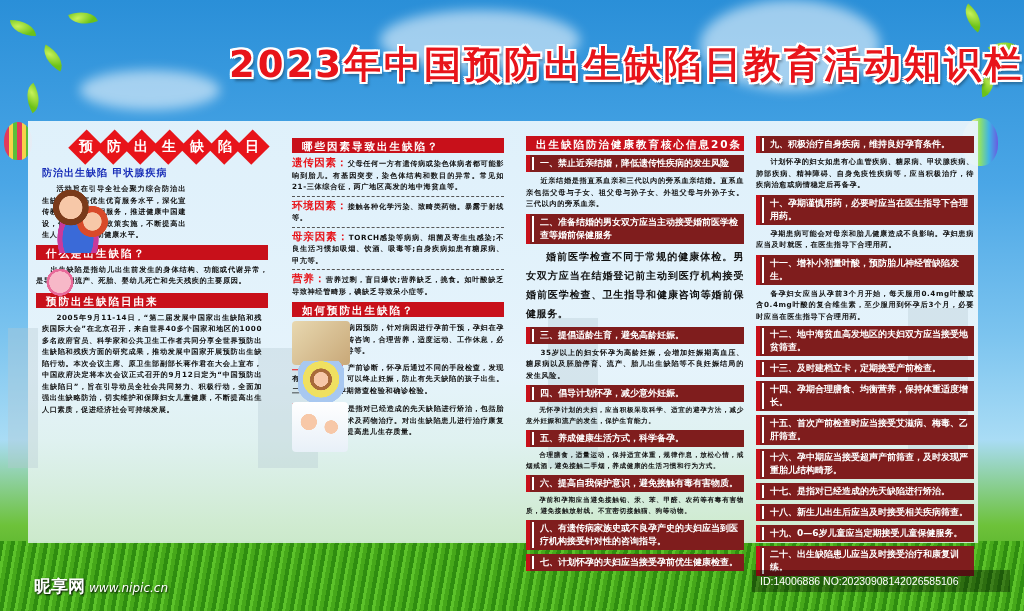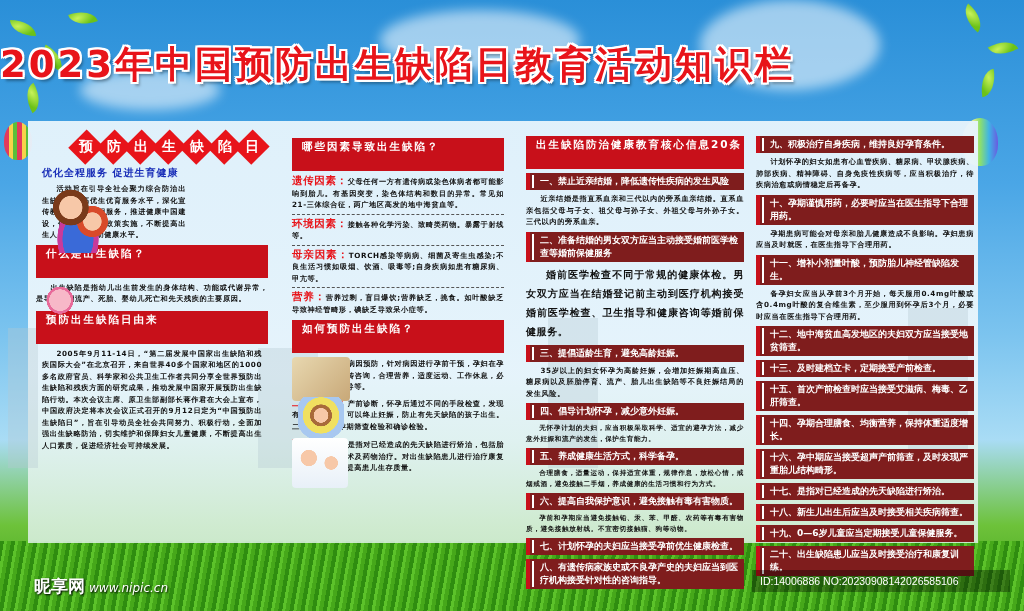--- a/index.html
+++ b/index.html
@@ -5,38 +5,38 @@
   * { box-sizing: border-box; margin: 0; padding: 0; }
   html, body { width: 1024px; height: 611px; overflow: hidden; }
   body {
     font-family: "DejaVu Sans", "Liberation Sans", sans-serif;
     position: relative;
     background: linear-gradient(180deg, #2a8fd8 0%, #4aa6e6 30%, #7cc4ef 55%, #a9dcf5 72%, #6dc23a 86%, #3e9c16 100%);
   }
   .cloud { position: absolute; background: rgba(255,255,255,0.55); border-radius: 50%; filter: blur(6px); }
   .leaf { position: absolute; width: 26px; height: 16px; background: radial-gradient(ellipse at 30% 40%, #c8f25a, #6cc218 70%); border-radius: 0 100% 0 100%; }
   .title {
-    position: absolute; left: 0; top: 40px; width: 1024px; text-align: left;
+    position: absolute; left: 0; top: 40px; width: 1024px; text-align: right;
     font-family: "DejaVu Sans", sans-serif; font-weight: bold; font-size: 37px; letter-spacing: 3px;
     color: #e8141a;
     text-shadow: 2px 0 #fff, -2px 0 #fff, 0 2px #fff, 0 -2px #fff, 2px 2px #fff, -2px -2px #fff, 2px -2px #fff, -2px 2px #fff, 3px 4px 3px rgba(0,0,0,0.35);
   }
   .balloon-l { position: absolute; left: 4px; top: 122px; width: 28px; height: 38px; border-radius: 50% 50% 45% 45%; background: repeating-linear-gradient(90deg, #e23a5a 0 5px, #f7d24a 5px 9px, #5abf3a 9px 13px); }
   .balloon-r { position: absolute; left: 962px; top: 118px; width: 36px; height: 48px; border-radius: 50% 50% 45% 45%; background: linear-gradient(90deg, #f4c2c8, #f7f0a0, #8fe06a, #3fb4e6, #6a5ae0); }
   .panel {
     position: absolute; left: 28px; top: 121px; width: 950px; height: 422px;
     background: linear-gradient(180deg, rgba(230,244,252,0.96) 0%, rgba(235,246,252,0.94) 60%, rgba(215,238,220,0.9) 100%);
   }
   .city { position: absolute; bottom: 75px; background: rgba(180,200,210,0.35); }
   .grass { position: absolute; left: 0; bottom: 0; width: 1024px; height: 70px;
     background: repeating-linear-gradient(100deg, #2f8d10 0 4px, #5cc22a 4px 7px, #46a81a 7px 11px); }
   .col { position: absolute; top: 126px; }
   .bar {
     background: #c8101a; color: #fff; font-weight: bold; font-size: 10.5px; letter-spacing: 2px;
-    height: 33px; line-height: 17px; padding-left: 10px; margin-bottom: 4px;
+    height: 15px; line-height: 17px; padding-left: 10px; margin-bottom: 4px;
   }
   .bar2 {
     background: #7f1d1d; color: #fff; font-weight: bold; font-size: 9px;
     padding: 2px 6px 2px 10px; border-left: 4px solid #c8101a; position: relative; line-height: 13px; margin: 4px 0 3px 0;
   }
   .bar2::before { content: ""; position: absolute; left: 2px; top: 2px; bottom: 2px; width: 2px; background: #fff; }
   .txt { font-size: 7.2px; line-height: 11.5px; font-weight: bold; color: #111; letter-spacing: 0.6px; text-align: justify; }
   .ind { text-indent: 2em; }
   .red { color: #e8141a; font-weight: bold; font-size: 10.5px; }
   .dash { border-top: 1.5px dashed #555; margin: 3px 0; }
@@ -93,21 +93,21 @@
     <div class="dia">
         <span>缺</span>
       </div>
     <div class="dia">
         <span>陷</span>
       </div>
     <div class="dia">
         <span>日</span>
       </div>
   </div>
-  <div class="blue">优化全程服务  促进生育健康</div>
+  <div class="blue">防治出生缺陷  甲状腺疾病</div>
   <div style="display:flex;">
     <div class="txt ind" style="width:150px;padding-left:6px;">活动旨在引导全社会聚力综合防治出生缺陷、提高优生优育服务水平，深化宣传教育，优化全程服务，推进健康中国建设，保障优化生育政策实施，不断提高出生人口素质和妇幼健康水平。</div>
     <div class="illus" style="width:72px;height:70px;margin-left:6px;background:radial-gradient(circle at 40% 35%, #f7c8a8 0 18%, #7a3a1a 19% 28%, transparent 29%), radial-gradient(circle at 70% 55%, #f7c8a8 0 14%, #d84a2a 15% 24%, transparent 25%), radial-gradient(ellipse at 50% 80%, #3a6ad8 0 30%, #c83a9a 31% 40%, transparent 41%);"></div>
   </div>
   <div class="bar" style="margin-top:4px;">什么是出生缺陷？</div>
   <div style="display:flex;">
     <div class="illus" style="width:36px;height:36px;margin:2px 4px 0 6px;background:radial-gradient(circle at 50% 45%, #f7b8c8 0 40%, #e86a9a 41% 50%, transparent 51%);"></div>
     <div class="txt ind" style="flex:1;">出生缺陷是指幼儿出生前发生的身体结构、功能或代谢异常，是导致前期流产、死胎、婴幼儿死亡和先天残疾的主要原因。</div>
   </div>
   <div class="bar" style="margin-top:6px;">预防出生缺陷日由来</div>
@@ -145,35 +145,35 @@
   <div class="bar2">二、准备结婚的男女双方应当主动接受婚前医学检查等婚前保健服务</div>
   <div class="txt ind" style="font-size:10px;line-height:19px;">婚前医学检查不同于常规的健康体检。男女双方应当在结婚登记前主动到医疗机构接受婚前医学检查、卫生指导和健康咨询等婚前保健服务。</div>
   <div class="bar2">三、提倡适龄生育，避免高龄妊娠。</div>
   <div class="txt ind">35岁以上的妇女怀孕为高龄妊娠，会增加妊娠期高血压、糖尿病以及胚胎停育、流产、胎儿出生缺陷等不良妊娠结局的发生风险。</div>
   <div class="bar2">四、倡导计划怀孕，减少意外妊娠。</div>
   <div class="txt ind" style="font-size:6.6px;line-height:10.5px;">无怀孕计划的夫妇，应当积极采取科学、适宜的避孕方法，减少意外妊娠和流产的发生，保护生育能力。</div>
   <div class="bar2">五、养成健康生活方式，科学备孕。</div>
   <div class="txt ind" style="font-size:6.6px;line-height:10.5px;">合理膳食，适量运动，保持适宜体重，规律作息，放松心情，戒烟戒酒，避免接触二手烟，养成健康的生活习惯和行为方式。</div>
   <div class="bar2">六、提高自我保护意识，避免接触有毒有害物质。</div>
   <div class="txt ind" style="font-size:6.6px;line-height:10.5px;">孕前和孕期应当避免接触铅、汞、苯、甲醛、农药等有毒有害物质，避免接触放射线。不宜密切接触猫、狗等动物。</div>
+  <div class="bar2">八、有遗传病家族史或不良孕产史的夫妇应当到医疗机构接受针对性的咨询指导。</div>
   <div class="bar2">七、计划怀孕的夫妇应当接受孕前优生健康检查。</div>
-  <div class="bar2">八、有遗传病家族史或不良孕产史的夫妇应当到医疗机构接受针对性的咨询指导。</div>
 </div>
 
 <div class="col" style="left:756px;width:218px;">
   <div class="bar2" style="margin-top:10px;">九、积极治疗自身疾病，维持良好孕育条件。</div>
   <div class="txt ind">计划怀孕的妇女如患有心血管疾病、糖尿病、甲状腺疾病、肺部疾病、精神障碍、自身免疫性疾病等，应当积极治疗，待疾病治愈或病情稳定后再备孕。</div>
   <div class="bar2">十、孕期谨慎用药，必要时应当在医生指导下合理用药。</div>
   <div class="txt ind">孕期患病可能会对母亲和胎儿健康造成不良影响。孕妇患病应当及时就医，在医生指导下合理用药。</div>
   <div class="bar2">十一、增补小剂量叶酸，预防胎儿神经管缺陷发生。</div>
   <div class="txt ind">备孕妇女应当从孕前3个月开始，每天服用0.4mg叶酸或含0.4mg叶酸的复合维生素，至少服用到怀孕后3个月，必要时应当在医生指导下合理用药。</div>
   <div class="bar2">十二、地中海贫血高发地区的夫妇双方应当接受地贫筛查。</div>
   <div class="bar2">十三、及时建档立卡，定期接受产前检查。</div>
+  <div class="bar2">十四、孕期合理膳食、均衡营养，保持体重适度增长。</div>
   <div class="bar2">十五、首次产前检查时应当接受艾滋病、梅毒、乙肝筛查。</div>
-  <div class="bar2">十四、孕期合理膳食、均衡营养，保持体重适度增长。</div>
   <div class="bar2">十六、孕中期应当接受超声产前筛查，及时发现严重胎儿结构畸形。</div>
   <div class="bar2">十七、是指对已经造成的先天缺陷进行矫治。</div>
   <div class="bar2">十八、新生儿出生后应当及时接受相关疾病筛查。</div>
   <div class="bar2">十九、0—6岁儿童应当定期接受儿童保健服务。</div>
   <div class="bar2">二十、出生缺陷患儿应当及时接受治疗和康复训练。</div>
 </div>
 
 <div class="footer-left"><span>昵享网</span><small>www.nipic.cn</small></div>
 <div class="footer-right">ID:14006886 NO:20230908142026585106</div>
 

